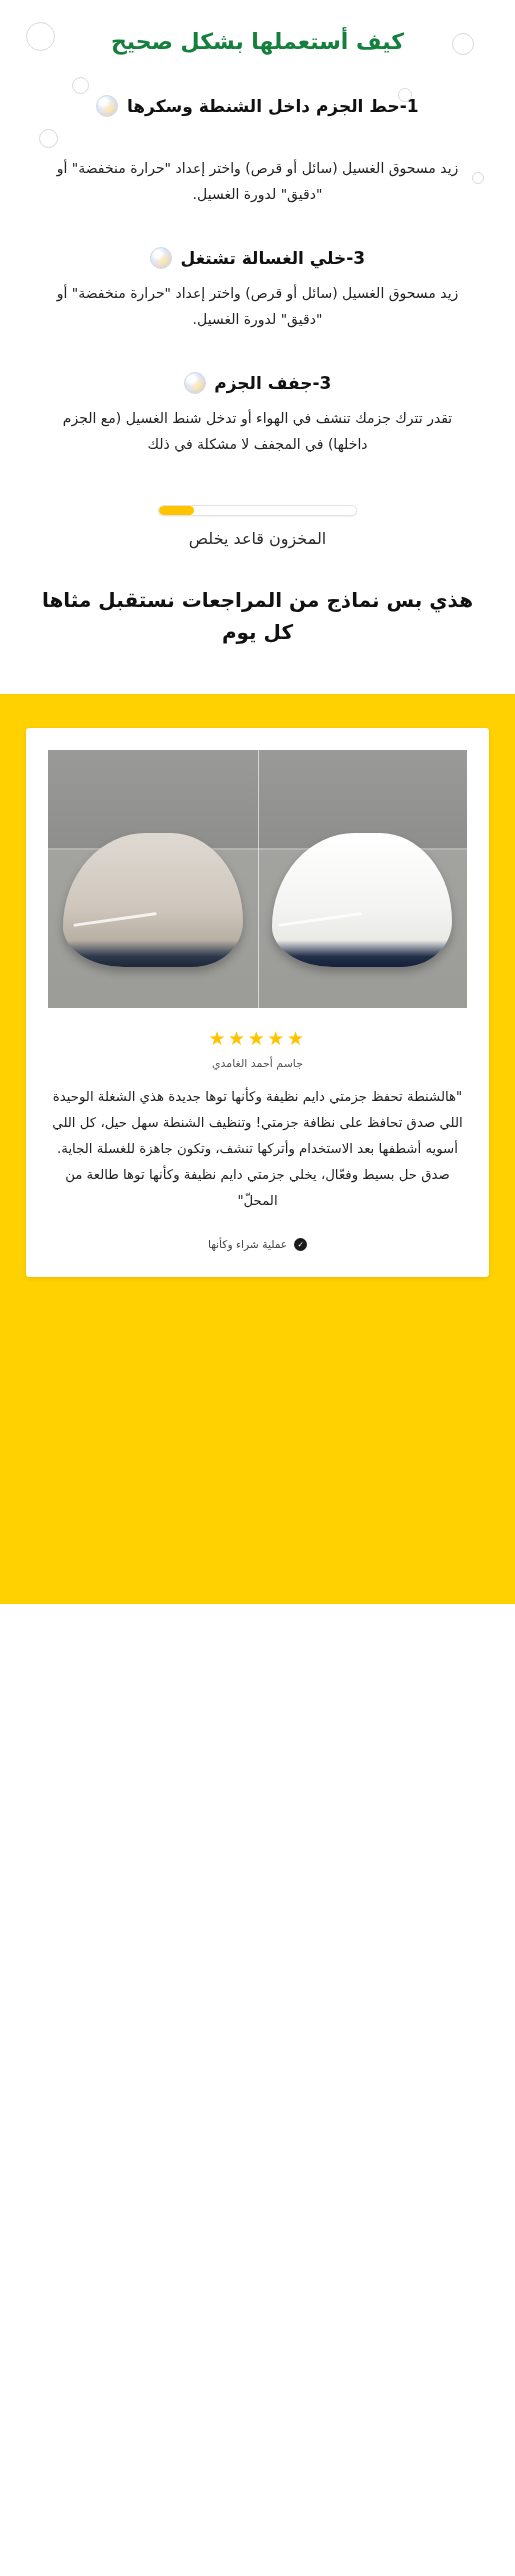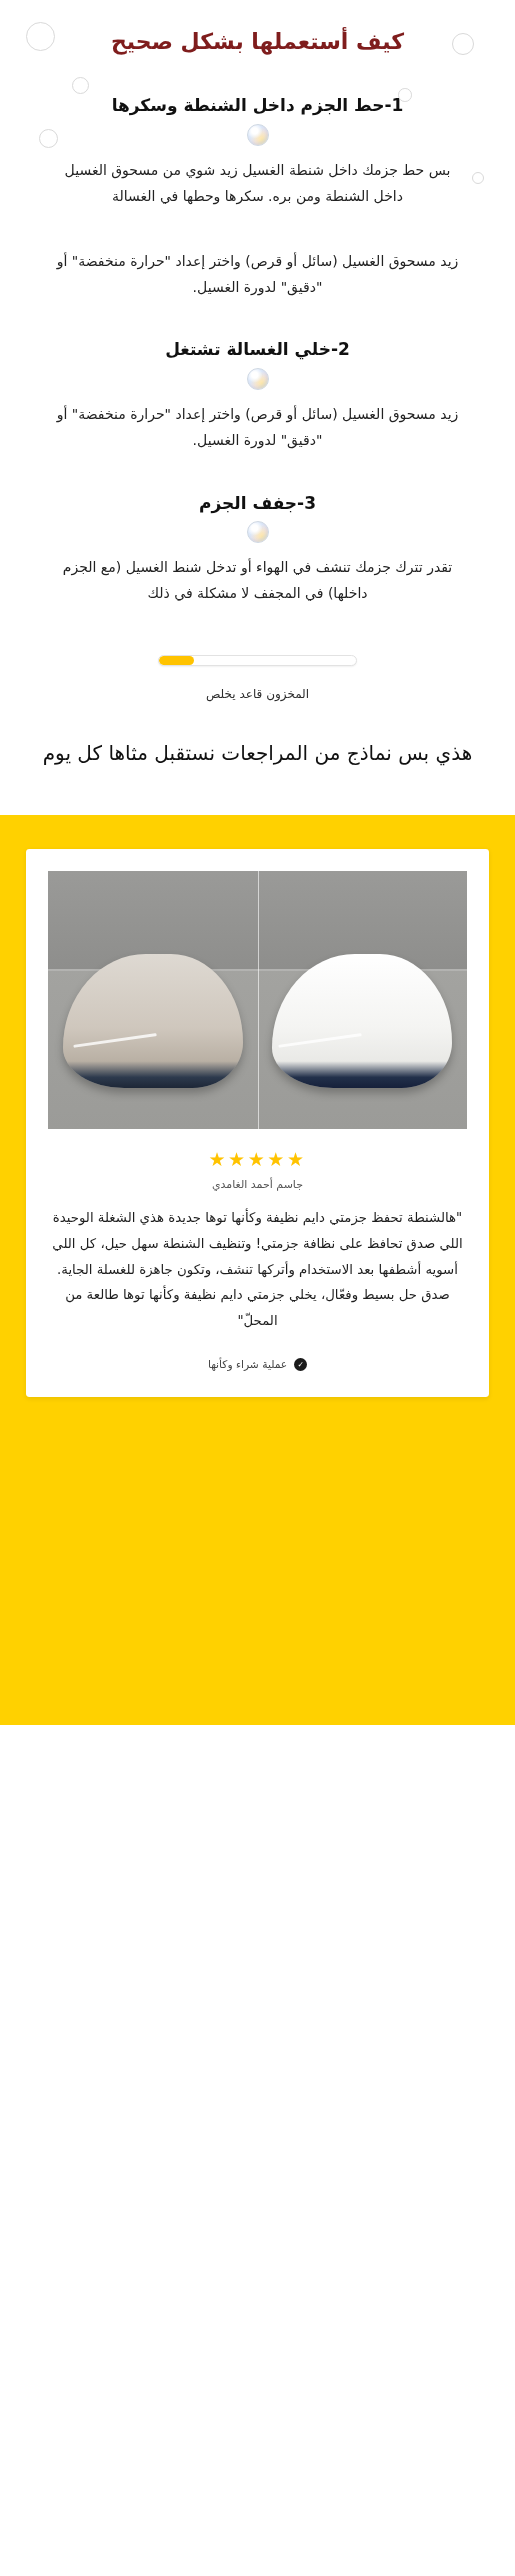--- a/index.html
+++ b/index.html
@@ -42,21 +42,21 @@
   .header {
     position: relative;
     padding: 29px 22px 8.6px 22px;
     text-align: center;
   }
   .header-title {
     display: inline-block;
     position: relative;
     font-size: 22px;
     font-weight: bold;
-    color: #7f1d1d;
+    color: #15803d;
     padding: 0 5.2px 1.7px 5.2px;
     z-index: 2;
   }
   .header-underline {
     position: absolute;
     height: 9.4px;
     background: #ffd100;
     left: 0;
     right: 0;
     bottom: 1.7px;
@@ -67,21 +67,20 @@
   
   .steps {
     padding: 31px 29px 0 29px;
   }
   .step {
     margin-bottom: 39px;
     text-align: center;
   }
   .step-head {
     display: flex;
-    flex-direction: column;
     align-items: center;
     justify-content: center;
     gap: 8.6px;
     margin-bottom: 12px;
   }
   .step-title {
     font-size: 17px;
     font-weight: bold;
     color: #111;
     letter-spacing: 0;
@@ -123,30 +122,30 @@
     position: relative;
     direction: ltr;
   }
   .progress-fill {
     height: 100%;
     background: #ffc300;
     border-radius: 7.7px;
   }
   .stock-label {
     text-align: center;
-    font-size: 12px;
+    font-size: 16px;
     color: #2b2b2b;
-    margin-top: 16px;
+    margin-top: 8px;
   }
 
   
   .tagline {
     text-align: center;
     font-size: 20px;
-    font-weight: normal;
+    font-weight: bold;
     line-height: 1.6;
     color: #111;
     padding: 36px 34px 46px 34px;
   }
 
   
   .yellow-panel {
     background: #ffd100;
     padding: 34px 26px 46px 26px;
     min-height: 910px;
@@ -277,30 +276,29 @@
     </span>
   </div>
 
   <div class="steps">
 
     <div class="step">
       <div class="step-head">
         <span class="step-title">1-حط الجزم داخل الشنطة وسكرها</span>
         <span class="step-bubble"></span>
       </div>
-      <div class="step-body">بس حط جزمك داخل شنطة الغسيل زيد شوي من مسحوق الغسيل داخل الشنطة ومن بره. سكرها وحطها في الغسالة</div>
     </div>
 
     <div class="step">
       <div class="step-body">زيد مسحوق الغسيل (سائل أو قرص) واختر إعداد "حرارة منخفضة" أو "دقيق" لدورة الغسيل.</div>
     </div>
 
     <div class="step">
       <div class="step-head">
-        <span class="step-title">2-خلي الغسالة تشتغل</span>
+        <span class="step-title">3-خلي الغسالة تشتغل</span>
         <span class="step-bubble"></span>
       </div>
       <div class="step-body">زيد مسحوق الغسيل (سائل أو قرص) واختر إعداد "حرارة منخفضة" أو "دقيق" لدورة الغسيل.</div>
     </div>
 
     <div class="step">
       <div class="step-head">
         <span class="step-title">3-جفف الجزم</span>
         <span class="step-bubble"></span>
       </div>

